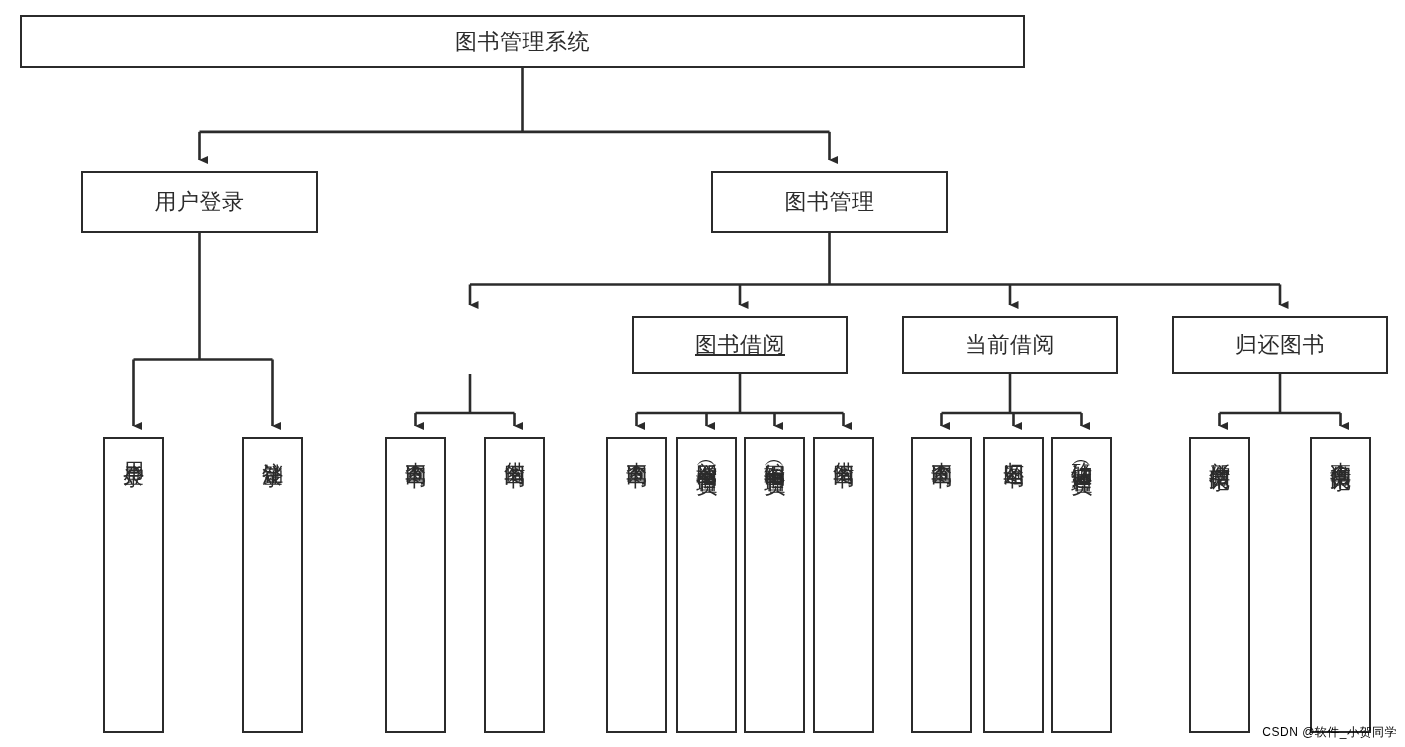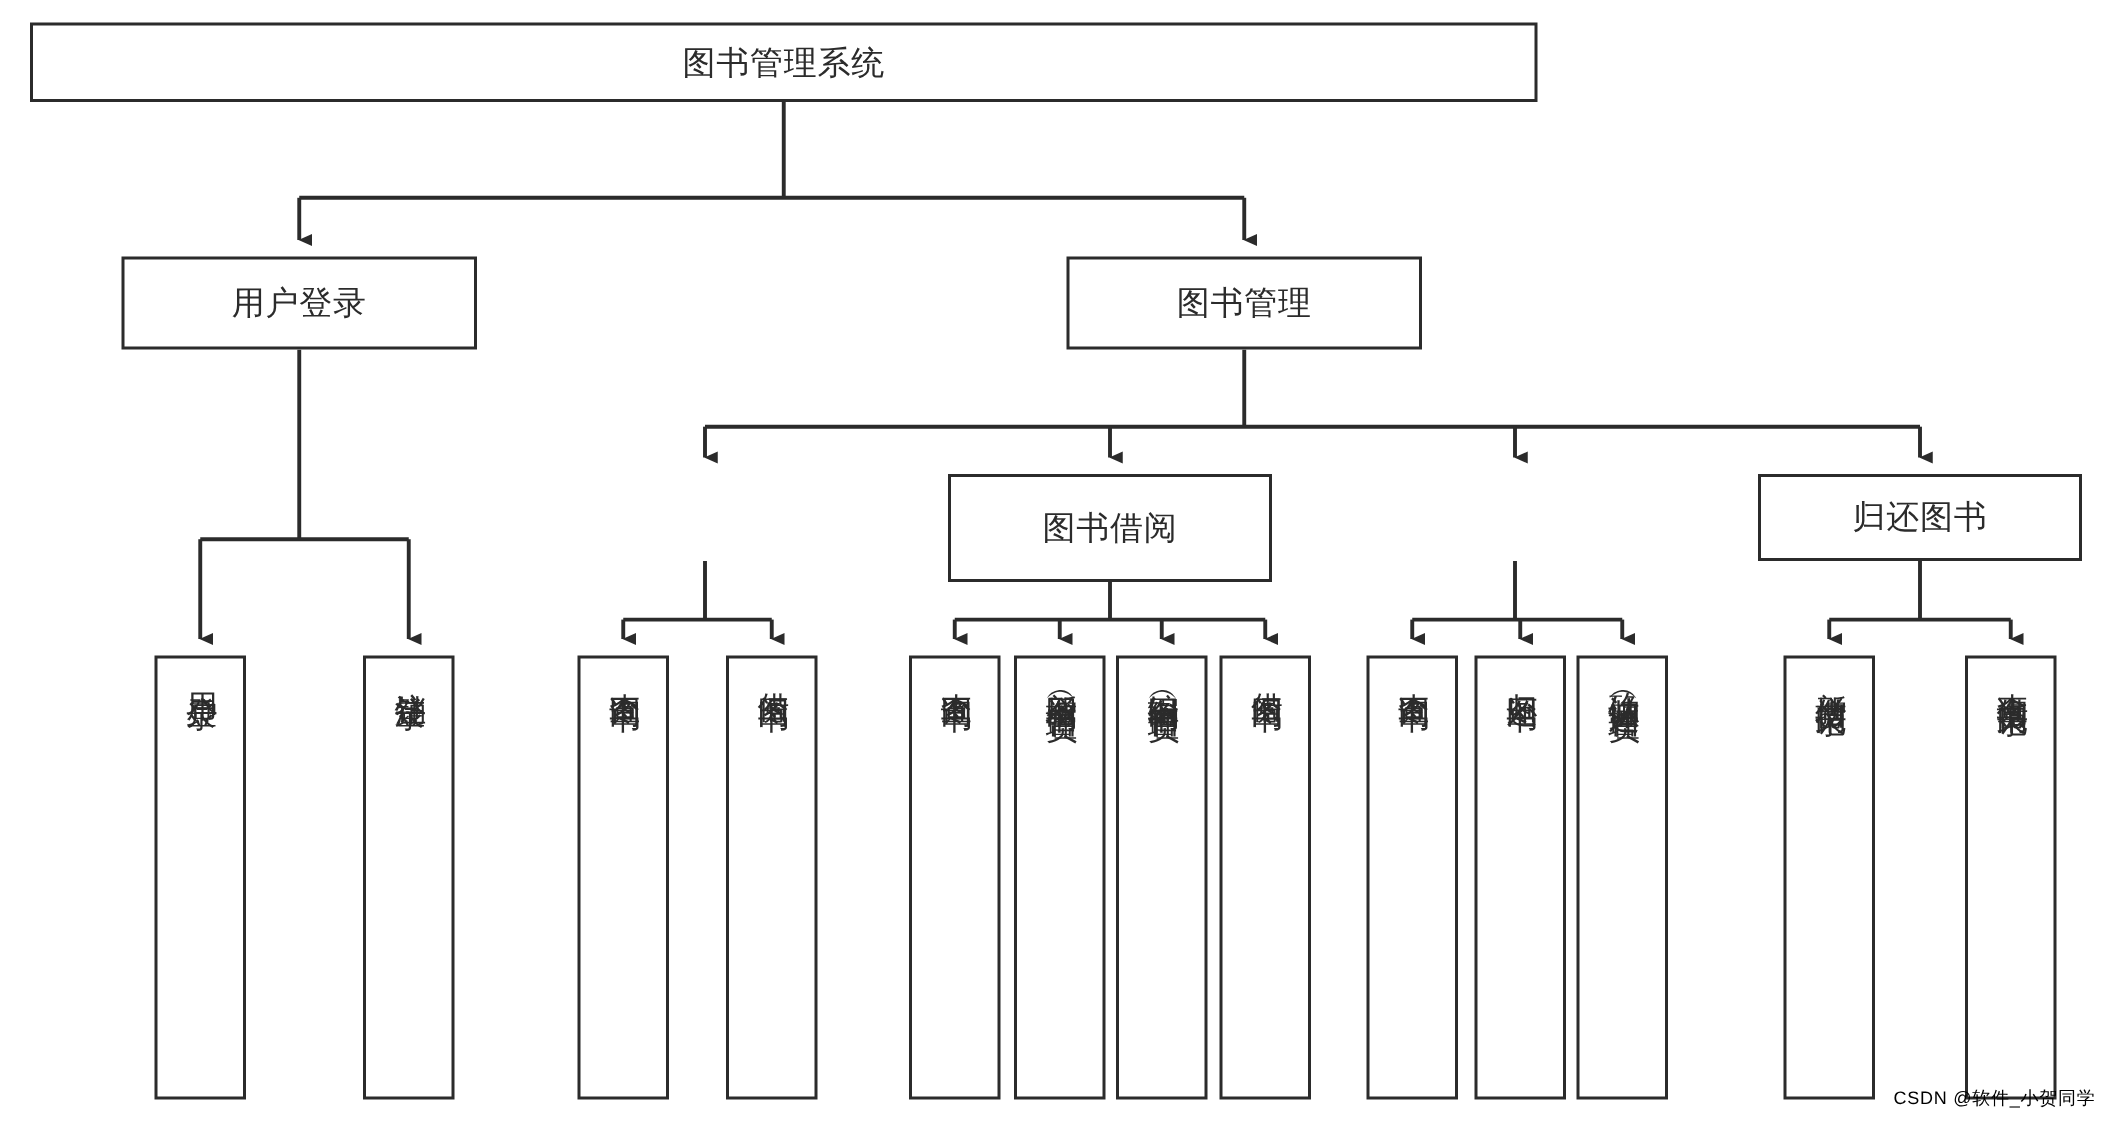--- a/index.html
+++ b/index.html
@@ -120,22 +120,25 @@
     <span class="node-label">图书管理系统</span>
   </div>
 
   <div class="node" style="left:81px; top:171px; width:237px; height:62px;">
     <span class="node-label">用户登录</span>
   </div>
   <div class="node" style="left:711px; top:171px; width:237px; height:62px;">
     <span class="node-label">图书管理</span>
   </div>
 
-  <div class="node" style="left:632px; top:316px; width:216px; height:72px;">
+  <div class="node" style="left:632px; top:316px; width:216px; height:58px;text-decoration:underline;">
     <span class="node-label">图书借阅</span>
+  </div>
+  <div class="node" style="left:902px; top:316px; width:216px; height:58px;">
+    <span class="node-label">当前借阅</span>
   </div>
   <div class="node" style="left:1172px; top:316px; width:216px; height:58px;">
     <span class="node-label">归还图书</span>
   </div>
 
   <div class="node leaf" style="left:103px; top:437px; width:61px; height:296px;">
     <span class="node-label">用户登录</span>
   </div>
   <div class="node leaf" style="left:242px; top:437px; width:61px; height:296px;">
     <span class="node-label">注销登录</span>

